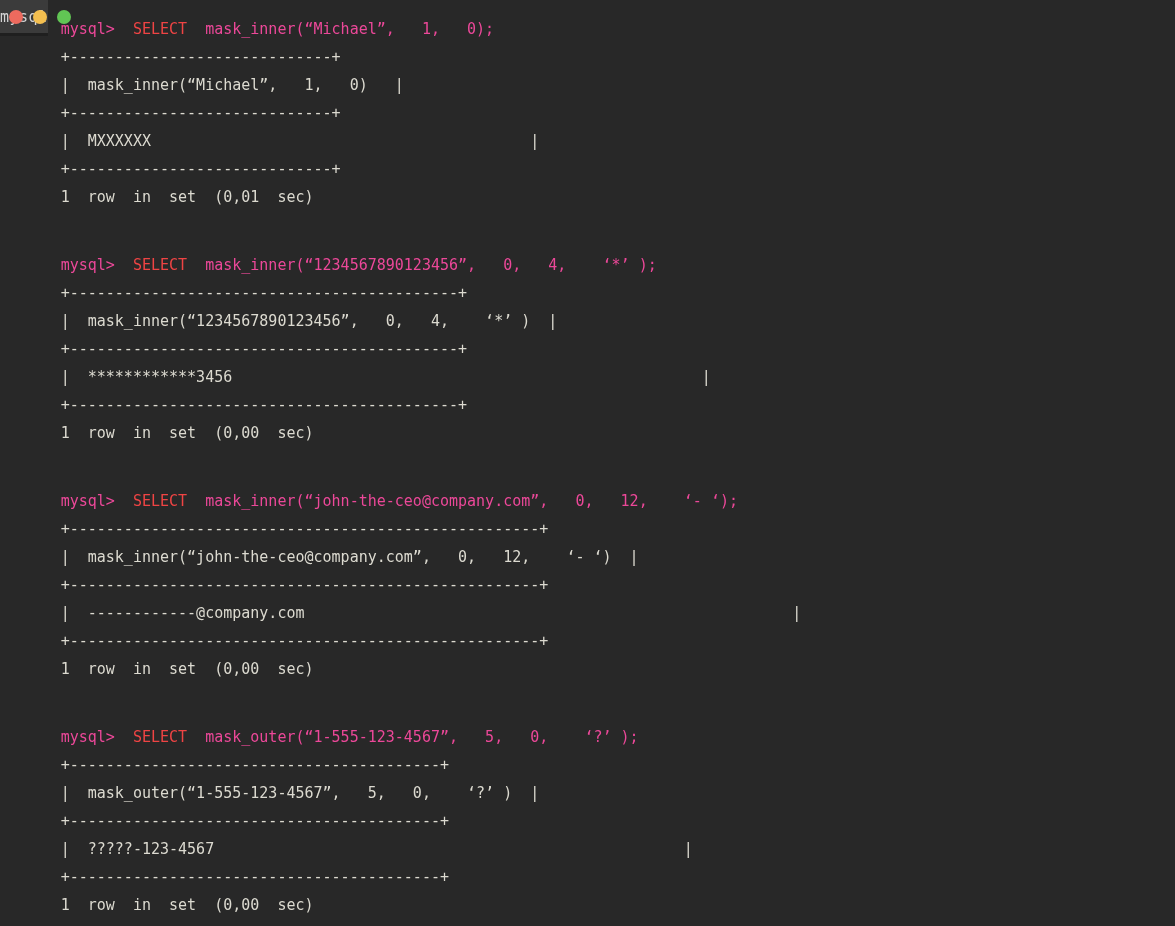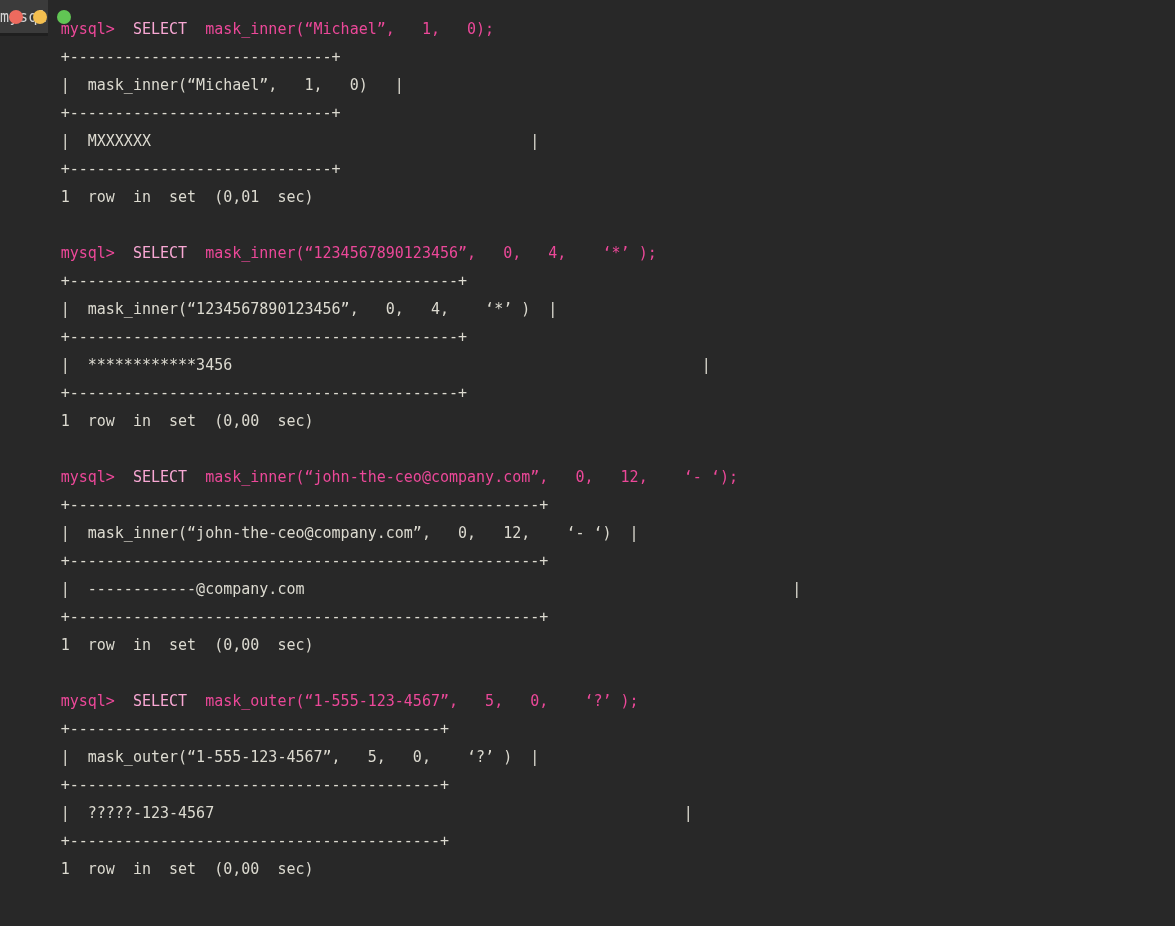--- a/index.html
+++ b/index.html
@@ -51,28 +51,28 @@
     letter-spacing: 0.5px;
   }
   .term {
     margin: 0;
     padding: 15px 0 0 13px;
     font-size: 15px;
     white-space: pre;
     color: #dcdad0;
     flex: 1 1 auto;
   }
-  .block + .block { margin-top: 28px; }
+  .block + .block { margin-top: 40px; }
   .line {
     height: 28px;
     line-height: 28px;
     white-space: pre;
   }
   .orange { color: #ec4899; }
-  .gold   { color: #f9a8d4; }
+  .gold   { color: #ef4444; }
 </style>
 </head>
 <body>
 
 <div class="window">
   <div class="titlebar">
     <div class="traffic">
       <span class="light-close"></span>
       <span class="light-minimize"></span>
       <span class="light-zoom"></span>

